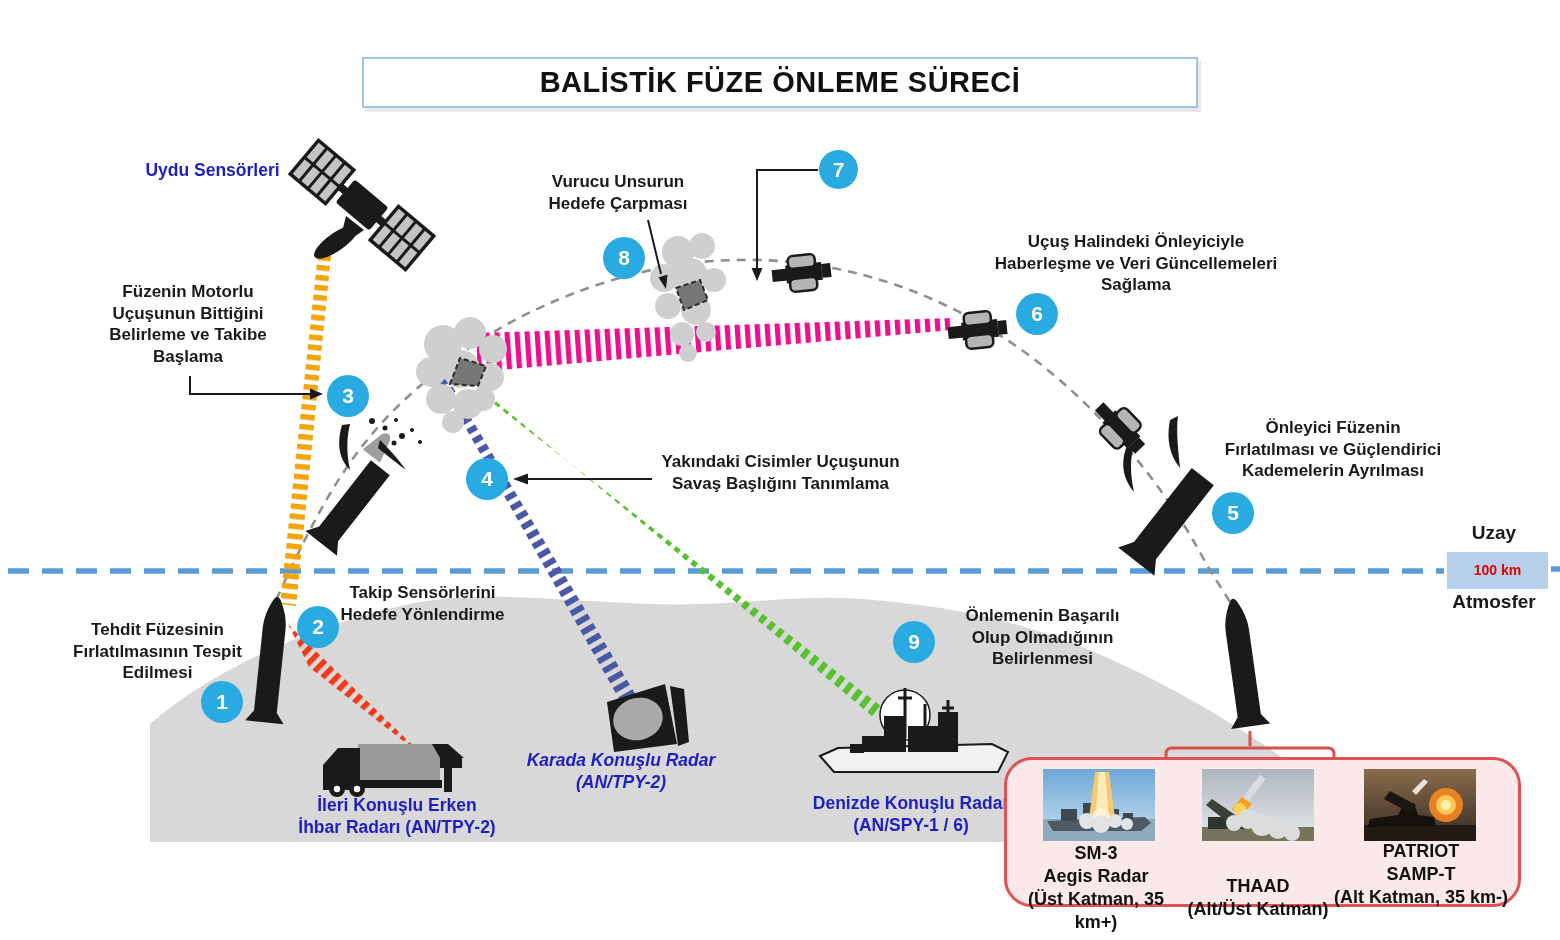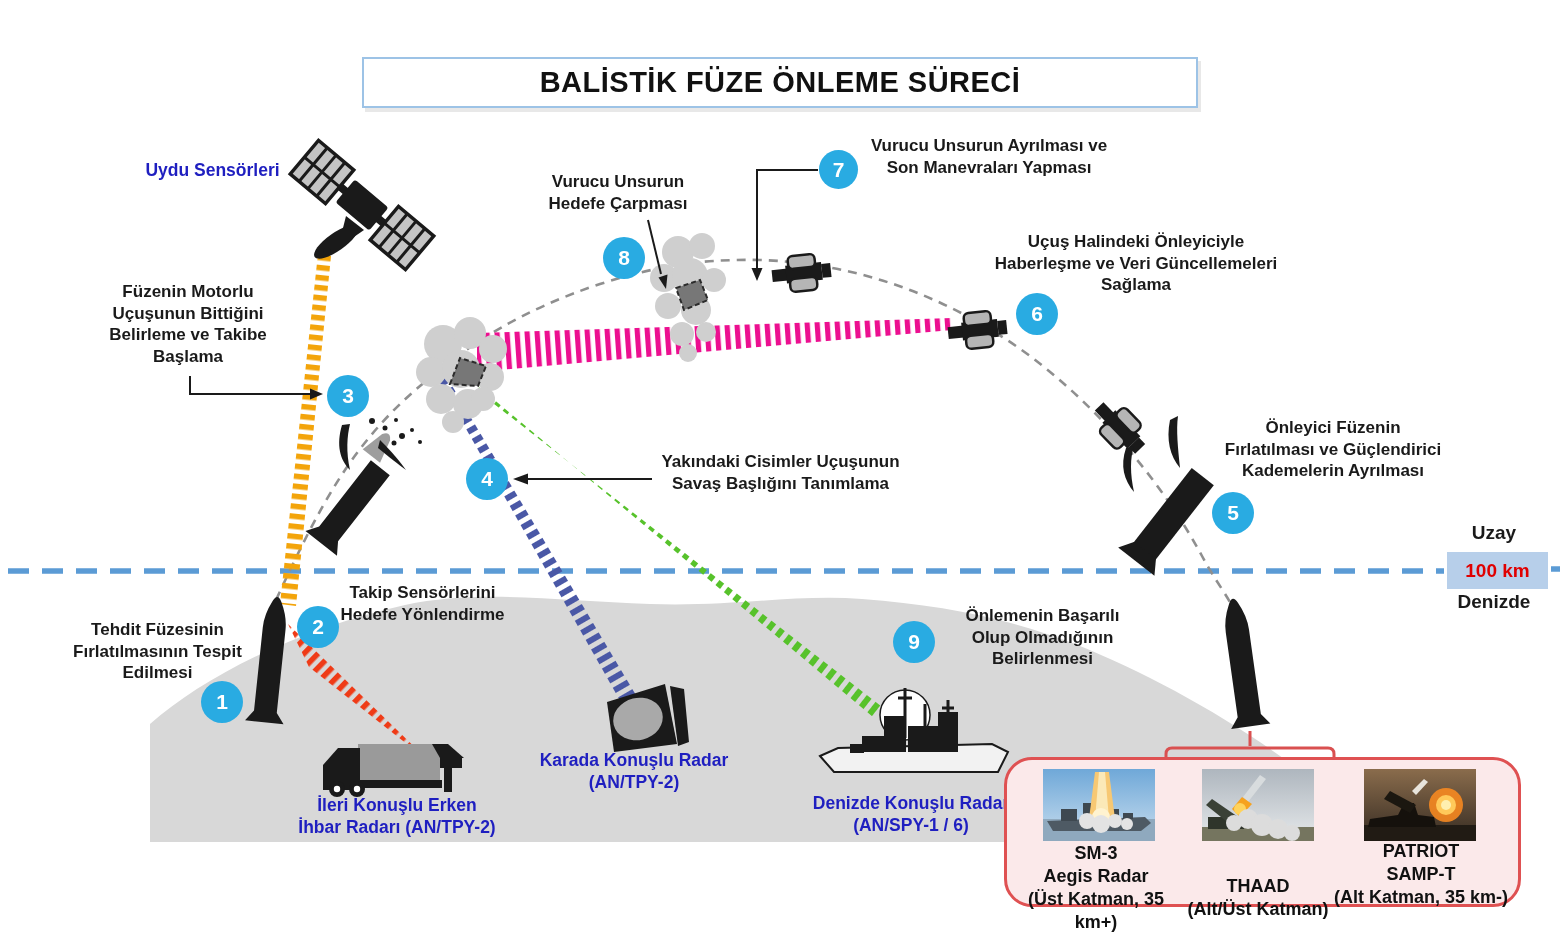--- a/index.html
+++ b/index.html
@@ -8,21 +8,21 @@
   #scene{position:absolute;left:0;top:0;}
   .lbl{position:absolute;font-weight:bold;font-size:17px;line-height:1.27;color:#1a1a1a;text-align:center;}
   .lbl span{display:block;}
   .blue{color:#1f1fc0;font-size:17.5px;text-align:center;}
   .titlebox{position:absolute;left:362px;top:57px;width:832px;height:47px;background:#fff;
             border:2px solid #9dc3e6;box-shadow:3px 4px 0 rgba(190,190,190,.35);
             text-align:center;font-weight:bold;font-size:29px;line-height:47px;color:#111;letter-spacing:.5px;}
   .stepnum{position:absolute;width:42px;height:42px;border-radius:50%;background:#29abe2;
            color:#fff;font-weight:bold;font-size:21px;line-height:42px;text-align:center;}
   .altbox{position:absolute;left:1447px;top:552px;width:101px;height:37px;background:#b7cfea;
-          text-align:center;font-weight:bold;font-size:19px;line-height:37px;color:#e00000;}
+          text-align:center;font-weight:bold;font-size:14px;line-height:37px;color:#e00000;}
   .alt{position:absolute;width:112px;text-align:center;font-weight:bold;font-size:19px;color:#1a1a1a;}
   .pinkbox{position:absolute;left:1004px;top:757px;width:517px;height:150px;background:#fbe9ea;
            border:3.5px solid #df5152;border-radius:28px;box-sizing:border-box;}
   .photo{position:absolute;width:112px;height:72px;overflow:hidden;}
   .syslbl{position:absolute;font-weight:bold;font-size:18px;line-height:1.28;color:#111;text-align:center;}
   .syslbl span{display:block;}
 </style>
 </head>
 <body>
 
@@ -226,24 +226,20 @@
 <div class="lbl" style="left:1212px;top:417px;width:242px;">
   <span>Önleyici Füzenin</span>
       <span>Fırlatılması ve Güçlendirici</span>
       <span>Kademelerin Ayrılması</span>
 </div>
 <div class="lbl" style="left:978px;top:231px;width:316px;">
   <span>Uçuş Halindeki Önleyiciyle</span>
       <span>Haberleşme ve Veri Güncellemeleri</span>
       <span>Sağlama</span>
 </div>
-<div class="lbl" style="left:858px;top:135px;width:262px;">
-  <span>Vurucu Unsurun Ayrılması ve</span>
-      <span>Son Manevraları Yapması</span>
-</div>
 <div class="lbl" style="left:534px;top:171px;width:168px;">
   <span>Vurucu Unsurun</span>
       <span>Hedefe Çarpması</span>
 </div>
 <div class="lbl" style="left:950px;top:605px;width:185px;">
   <span>Önlemenin Başarılı</span>
       <span>Olup Olmadığının</span>
       <span>Belirlenmesi</span>
 </div>
 
@@ -254,32 +250,32 @@
 <div class="stepnum" style="left:1212px;top:492px;">5</div>
 <div class="stepnum" style="left:1016px;top:293px;">6</div>
 <div class="stepnum" style="left:819px;top:150px;width:39px;height:39px;line-height:39px;">7</div>
 <div class="stepnum" style="left:603px;top:237px;">8</div>
 <div class="stepnum" style="left:893px;top:621px;">9</div>
 
 <div class="lbl blue" style="left:282px;top:794px;width:230px;">
   <span>İleri Konuşlu Erken</span>
       <span>İhbar Radarı (AN/TPY-2)</span>
 </div>
-<div class="lbl blue" style="left:525px;top:749px;width:218px;">
+<div class="lbl blue" style="left:512px;top:749px;width:218px;font-style:italic;">
   <span>Karada Konuşlu Radar</span>
       <span>(AN/TPY-2)</span>
 </div>
 <div class="lbl blue" style="left:802px;top:792px;width:218px;">
   <span>Denizde Konuşlu Radar</span>
       <span>(AN/SPY-1 / 6)</span>
 </div>
 
 <div class="alt" style="left:1438px;top:522px;">Uzay</div>
 <div class="altbox">100 km</div>
-<div class="alt" style="left:1438px;top:591px;">Denizde</div>
+<div class="alt" style="left:1438px;top:591px;">Atmosfer</div>
 
 <div class="pinkbox"></div>
 
 <div class="photo" style="left:1043px;top:769px;">
   <svg width="112" height="72" viewBox="0 0 112 72">
     <defs>
           <linearGradient id="g1" x1="0" y1="0" x2="0" y2="1">
             <stop offset="0" stop-color="#6fa8d8"></stop>
             <stop offset="1" stop-color="#c9deef"></stop>
           </linearGradient>

